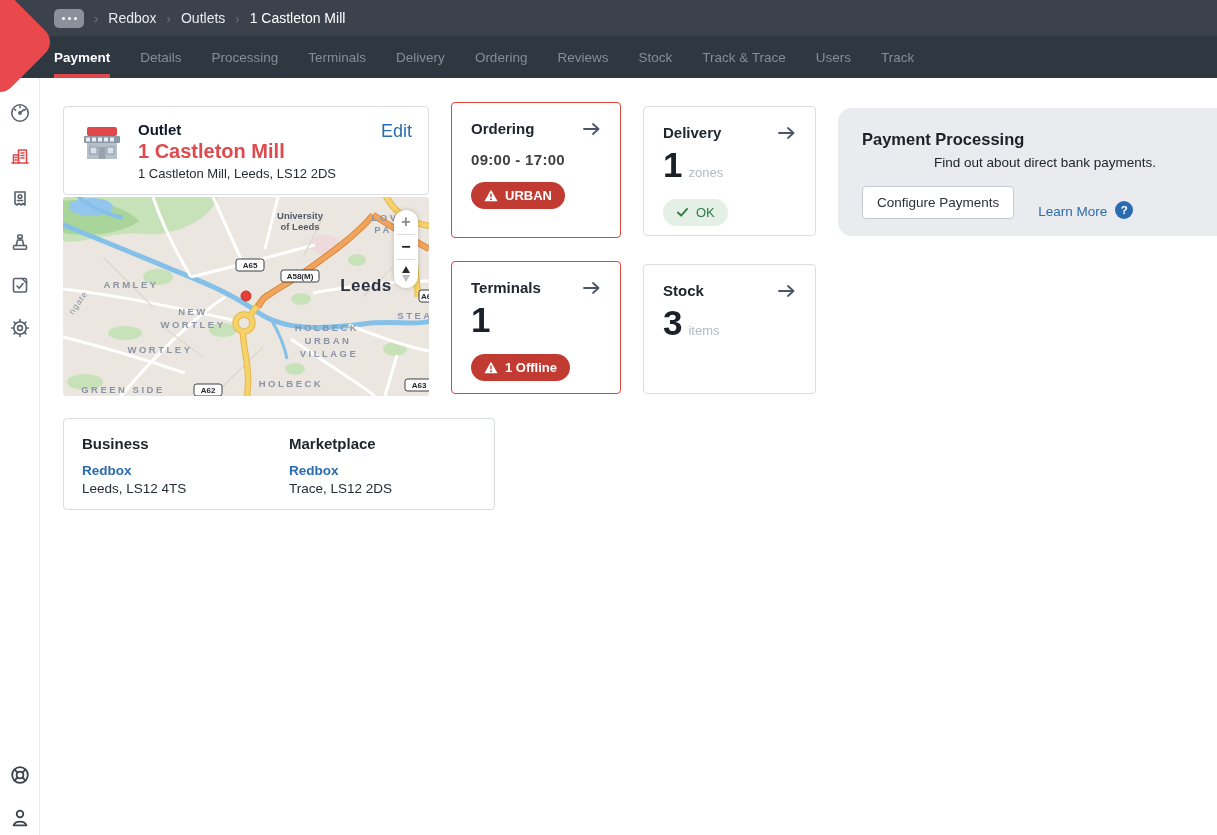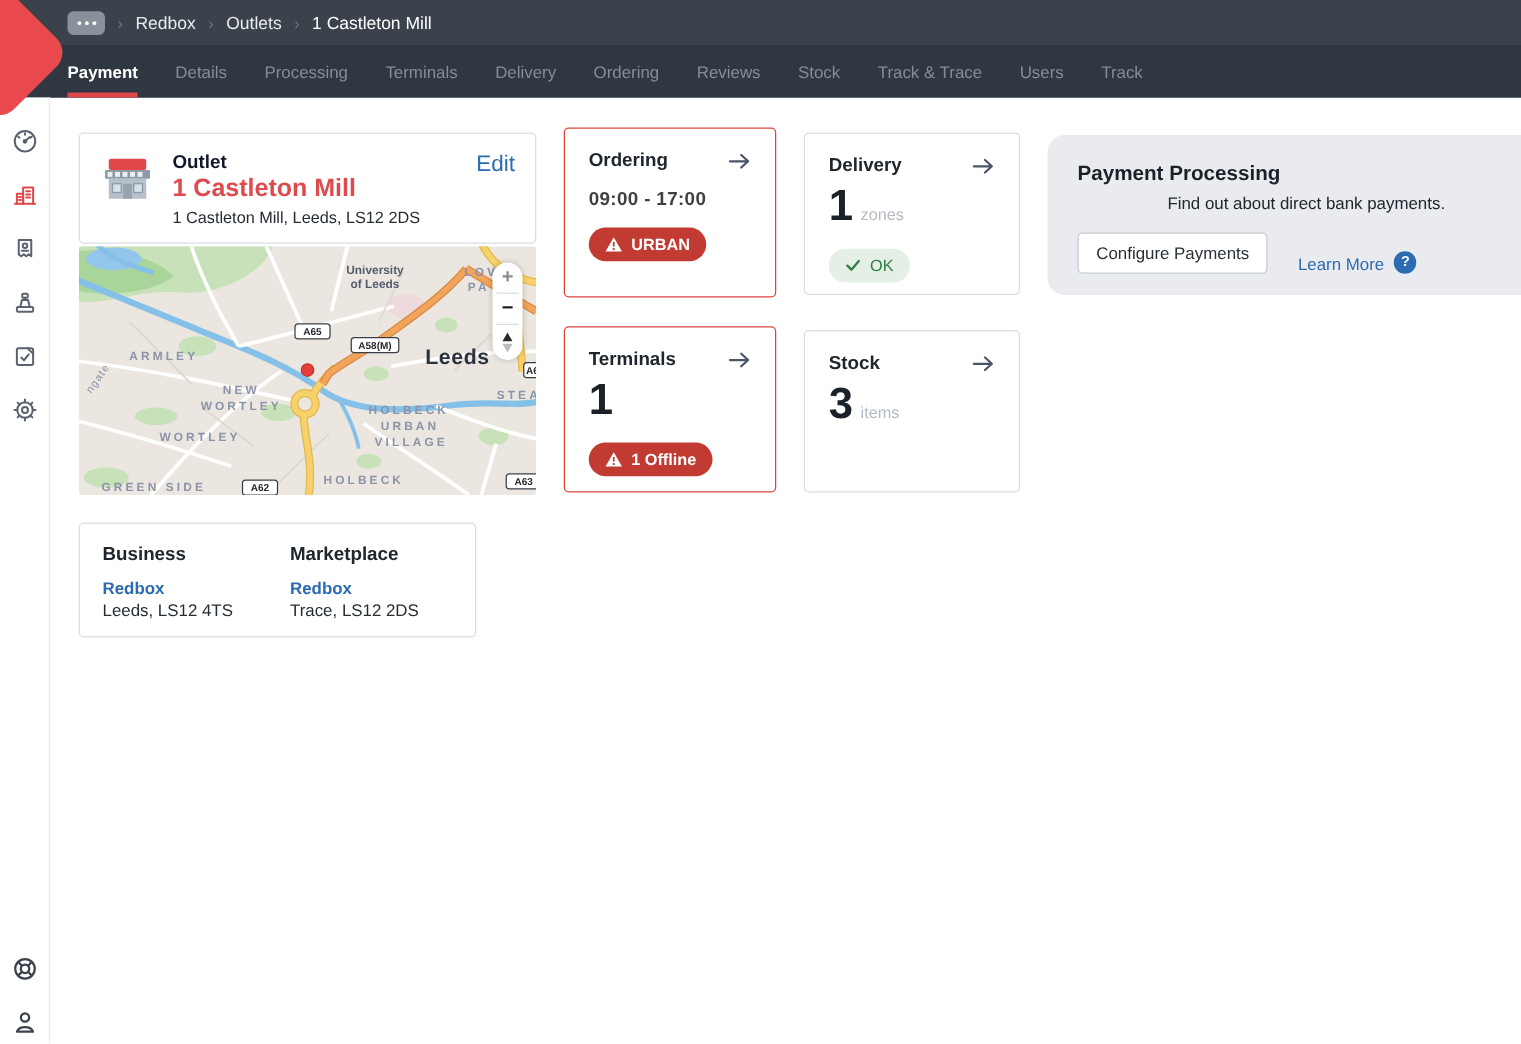--- a/index.html
+++ b/index.html
@@ -76,21 +76,21 @@
   
   .payment { position:absolute; left:798px; top:30px; width:414px; height:128px; background:#e9ebee; border-radius:14px; padding:22px 24px; }
   .payment-title { font-size:16.5px; font-weight:700; color:#1b2129; }
   .payment-desc { font-size:13.5px; color:#21262e; margin-top:6px;text-align:center; }
   .payment-row { display:flex; align-items:flex-end; margin-top:16px; }
   .btn-outline { background:#fff; border:1px solid #c6cbd1; border-radius:4px; padding:8px 14px; font-size:13.5px; color:#2a3038; font-family:inherit; cursor:pointer; }
   .learn-more { color:#2b6cb0; font-size:13.5px; margin-left:24px; cursor:pointer; }
   .help-circle { width:18px; height:18px; border-radius:50%; background:#2b6cb0; color:#fff; font-size:11.5px; font-weight:700; display:inline-flex; align-items:center; justify-content:center; margin-left:8px; cursor:pointer; }
 
   
-  .biz-card { left:23px; top:340px; width:318px; height:92px; padding:16px 18px; display:flex;gap:20px; }
+  .biz-card { left:23px; top:340px; width:432px; height:92px; padding:16px 18px; display:flex;gap:20px; }
   .biz-col { width:50%; }
   .biz-title { font-size:15px; font-weight:700; color:#20262e; }
   .biz-link { font-size:13.5px; font-weight:700; color:#2b6cb0; margin-top:11px; cursor:pointer; }
   .biz-addr { font-size:13.5px; color:#262c34; margin-top:3px; }
 
   
   .area-lbl { fill:#8a93a8; font-size:9.5px; letter-spacing:2.5px; font-weight:600; font-family:"Liberation Sans",sans-serif; }
   .poi-lbl  { fill:#525b6e; font-size:9.5px; font-weight:700; font-family:"Liberation Sans",sans-serif; }
   .city-lbl { fill:#2a3140; font-size:17px; font-weight:700; letter-spacing:.5px; font-family:"Liberation Sans",sans-serif; }
   .shield-lbl { fill:#23272d; font-size:8px; font-weight:700; font-family:"Liberation Sans",sans-serif; }

